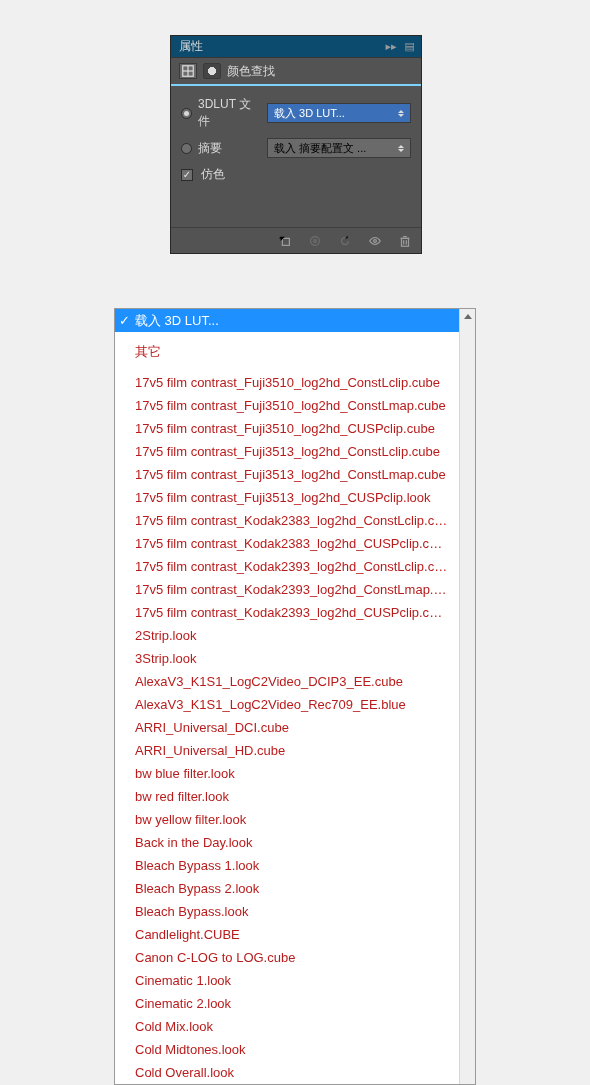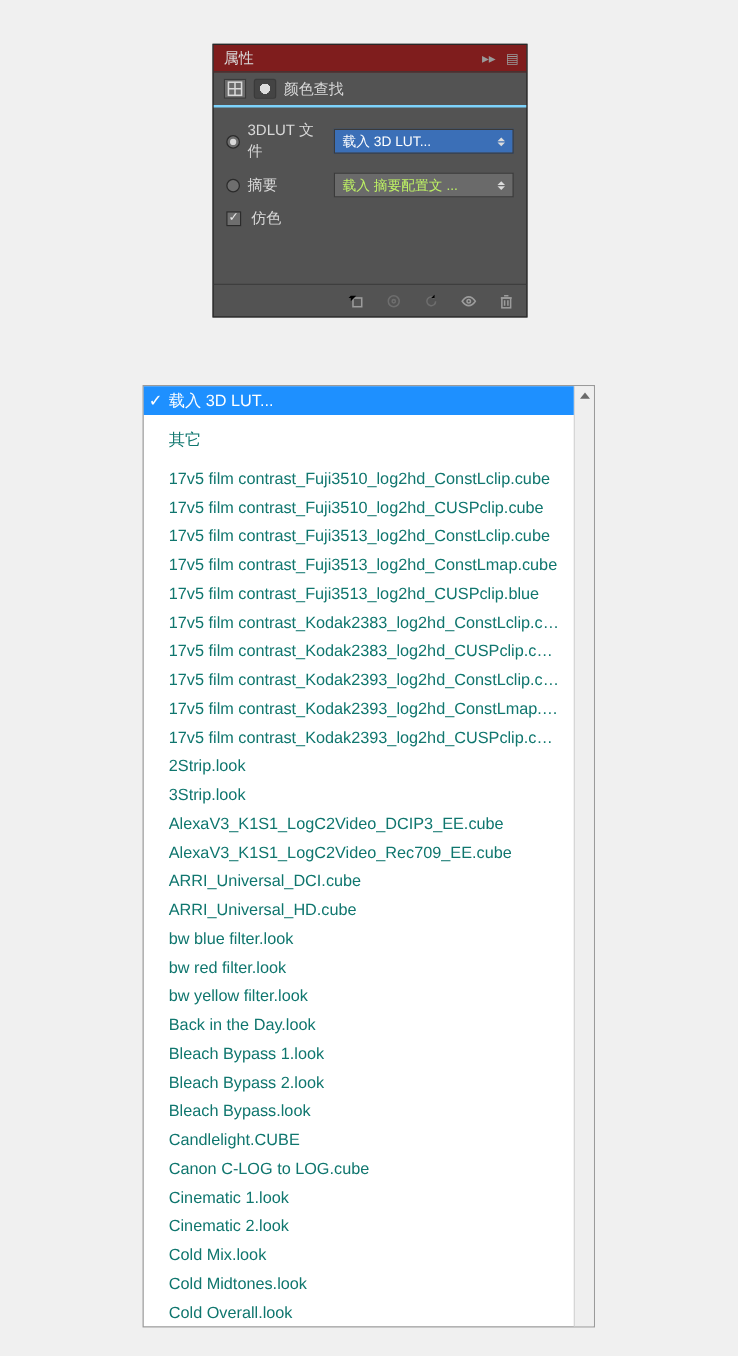--- a/index.html
+++ b/index.html
@@ -18,21 +18,21 @@
     left: 170px;
     top: 35px;
     width: 252px;
     border: 1px solid #282828;
     background: #535353;
     color: #d9d9d9;
     font-size: 12px;
   }
   .panel-titlebar {
     height: 22px;
-    background: #7f1d1d;
+    background: #0c4a6e;
     border-bottom: 1px solid #383838;
     display: flex;
     align-items: center;
     padding: 0 6px 0 8px;
   }
   .panel-title { flex: 1; font-size: 12px; }
   .flyout-icons { display: flex; gap: 8px; }
   .flyout-icons span { color: #9a9a9a; font-size: 11px; }
   .panel-subhead {
     height: 28px;
@@ -98,21 +98,21 @@
   }
   .dropdown {
     flex: 1;
     height: 20px;
     background: #6a6a6a;
     border: 1px solid #3a3a3a;
     display: flex;
     align-items: center;
     padding: 0 4px 0 6px;
     position: relative;
-    color: #bef264;
+    color: #000000;
   }
   .dropdown.highlight {
     background: #3b6fb7;
     color: #fff;
   }
   .dropdown-text {
     flex: 1;
     white-space: nowrap;
     overflow: hidden;
     text-overflow: ellipsis;
@@ -166,21 +166,21 @@
     background: #fff;
     display: flex;
   }
   .listbox {
     flex: 1;
     min-width: 0;
   }
   .list-item {
     padding: 3px 10px 3px 20px;
     font-size: 13px;
-    color: #0f766e;
+    color: #b91c1c;
     white-space: nowrap;
     overflow: hidden;
     text-overflow: ellipsis;
     line-height: 17px;
     position: relative;
   }
   .list-item.selected {
     background: #1e90ff;
     color: #fff;
   }
@@ -310,33 +310,34 @@
 </div>
 
 <div class="listbox-wrap">
   <div class="listbox" id="lut-listbox">
     <div class="list-item selected">载入 3D LUT...</div>
     <div class="list-group-spacer"></div>
     <div class="list-item">其它</div>
     <div class="list-group-spacer"></div>
 
   <div class="list-item">17v5 film contrast_Fuji3510_log2hd_ConstLclip.cube</div>
+      <div class="list-item">17v5 film contrast_Fuji3510_log2hd_ConstLmap.cube</div>
       <div class="list-item">17v5 film contrast_Fuji3510_log2hd_CUSPclip.cube</div>
       <div class="list-item">17v5 film contrast_Fuji3513_log2hd_ConstLclip.cube</div>
       <div class="list-item">17v5 film contrast_Fuji3513_log2hd_ConstLmap.cube</div>
-      <div class="list-item">17v5 film contrast_Fuji3513_log2hd_CUSPclip.blue</div>
+      <div class="list-item">17v5 film contrast_Fuji3513_log2hd_CUSPclip.look</div>
       <div class="list-item">17v5 film contrast_Kodak2383_log2hd_ConstLclip.cube</div>
       <div class="list-item">17v5 film contrast_Kodak2383_log2hd_CUSPclip.cube</div>
       <div class="list-item">17v5 film contrast_Kodak2393_log2hd_ConstLclip.cube</div>
       <div class="list-item">17v5 film contrast_Kodak2393_log2hd_ConstLmap.cube</div>
       <div class="list-item">17v5 film contrast_Kodak2393_log2hd_CUSPclip.cube</div>
       <div class="list-item">2Strip.look</div>
       <div class="list-item">3Strip.look</div>
       <div class="list-item">AlexaV3_K1S1_LogC2Video_DCIP3_EE.cube</div>
-      <div class="list-item">AlexaV3_K1S1_LogC2Video_Rec709_EE.cube</div>
+      <div class="list-item">AlexaV3_K1S1_LogC2Video_Rec709_EE.blue</div>
       <div class="list-item">ARRI_Universal_DCI.cube</div>
       <div class="list-item">ARRI_Universal_HD.cube</div>
       <div class="list-item">bw blue filter.look</div>
       <div class="list-item">bw red filter.look</div>
       <div class="list-item">bw yellow filter.look</div>
       <div class="list-item">Back in the Day.look</div>
       <div class="list-item">Bleach Bypass 1.look</div>
       <div class="list-item">Bleach Bypass 2.look</div>
       <div class="list-item">Bleach Bypass.look</div>
       <div class="list-item">Candlelight.CUBE</div>

